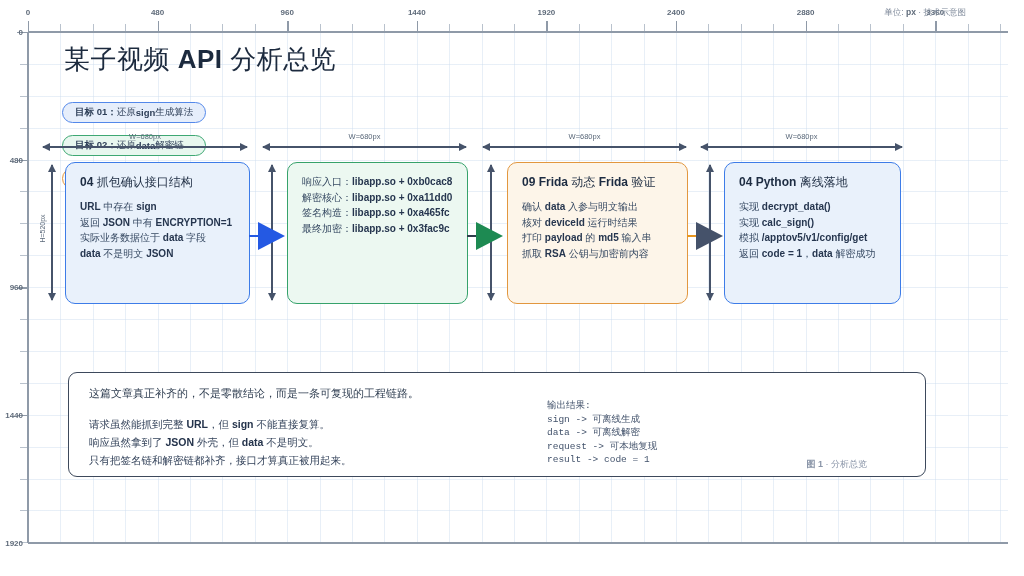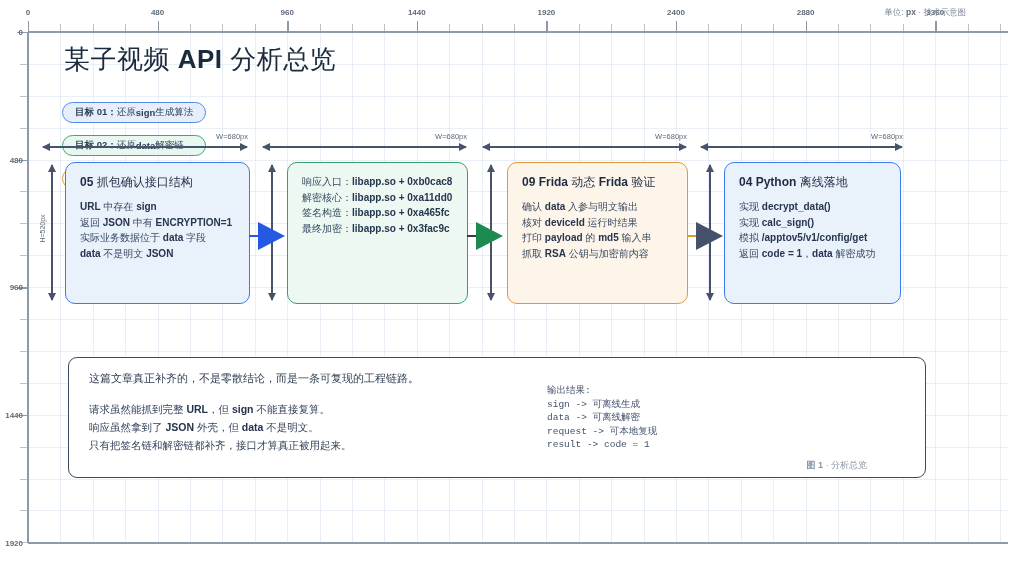--- a/index.html
+++ b/index.html
@@ -29,21 +29,21 @@
     font-size:9.5px;color:#2d3e57;white-space:nowrap;border:1.5px solid;box-sizing:border-box;}
   .badge strong{font-weight:700;}
 
   
   .harrow{position:absolute;height:8px;}
   .harrow .line{position:absolute;left:1px;right:1px;top:3.4px;height:1.2px;background:#46536a;}
   .harrow .cap-l,.harrow .cap-r{position:absolute;width:0;height:0;top:0;
     border-top:4px solid transparent;border-bottom:4px solid transparent;}
   .harrow .cap-l{left:0;border-right:8px solid #46536a;}
   .harrow .cap-r{right:0;border-left:8px solid #46536a;}
-  .harrow .mlabel{position:absolute;left:0;right:0;top:-11px;text-align:right;font-size:7.5px;color:#5a6879;}
+  .harrow .mlabel{position:absolute;left:0;right:0;top:-11px;text-align:center;font-size:7.5px;color:#5a6879;}
   .varrow{position:absolute;width:8px;}
   .varrow .line{position:absolute;top:1px;bottom:1px;left:3.4px;width:1.2px;background:#46536a;}
   .varrow .cap-t,.varrow .cap-b{position:absolute;width:0;height:0;left:0;
     border-left:4px solid transparent;border-right:4px solid transparent;}
   .varrow .cap-t{top:0;border-bottom:8px solid #46536a;}
   .varrow .cap-b{bottom:0;border-top:8px solid #46536a;}
   #height-label{position:absolute;left:13px;top:225px;width:58px;text-align:center;
     font-size:7px;color:#5a6879;transform:rotate(-90deg);}
 
   
@@ -51,21 +51,21 @@
   .card .ctitle{font-size:12px;font-weight:500;color:#1d2c42;margin-bottom:8px;white-space:nowrap;}
   .card .ctitle strong{font-weight:800;}
   .card .cline{font-size:10px;line-height:15.5px;color:#374a63;white-space:nowrap;}
   .card .cline strong{font-weight:700;color:#26364f;}
 
   
   .cline-seg{position:absolute;height:2px;z-index:3;}
   .ftri{position:absolute;width:0;height:0;border-top:14px solid transparent;border-bottom:14px solid transparent;z-index:4;}
 
   
-  #summary-box{position:absolute;left:68px;top:357px;width:858px;height:121px;box-sizing:border-box;
+  #summary-box{position:absolute;left:68px;top:372px;width:858px;height:105px;box-sizing:border-box;
     background:#fff;border:1.6px solid #3d495c;border-radius:9px;z-index:2;}
   #summary-lead{position:absolute;left:20px;top:13px;font-size:11px;color:#2e3d50;white-space:nowrap;}
   #summary-lines{position:absolute;left:20px;top:42px;}
   #summary-lines .sline{font-size:10.5px;line-height:18px;color:#33425a;white-space:nowrap;}
   #summary-lines .sline strong{font-weight:700;color:#24334b;}
   #output-block{position:absolute;left:478px;top:26px;font-family:Liberation Mono, monospace;
     font-size:9.5px;line-height:13.5px;color:#42526b;white-space:pre;}
   #figure-caption{position:absolute;right:58px;bottom:5px;font-size:9px;color:#8a95a8;white-space:nowrap;}
   #figure-caption strong{font-weight:700;}
 </style>
@@ -158,21 +158,21 @@
       <div class="varrow" style="left: 706px; top: 164px; height: 137px;">
         <div class="line"></div>
         <div class="cap-t"></div>
         <div class="cap-b"></div>
       </div>
     </div>
   <div id="height-label">H=520px</div>
 
   <div id="card-layer">
       <div class="card" style="left: 65px; top: 162px; width: 185px; height: 142px; background: rgb(233, 241, 251); border-color: rgb(61, 124, 232);">
-        <div class="ctitle"><strong>05</strong> 抓包确认接口结构</div>
+        <div class="ctitle"><strong>04</strong> 抓包确认接口结构</div>
         <div class="cline"><strong>URL</strong> 中存在 <strong>sign</strong></div>
         <div class="cline">返回 <strong>JSON</strong> 中有 <strong>ENCRYPTION=1</strong></div>
         <div class="cline">实际业务数据位于 <strong>data</strong> 字段</div>
         <div class="cline"><strong>data</strong> 不是明文 <strong>JSON</strong></div>
       </div>
       <div class="card" style="left: 287px; top: 162px; width: 181px; height: 142px; background: rgb(236, 248, 241); border-color: rgb(54, 162, 107);">
         <div class="cline">响应入口：<strong>libapp.so + 0xb0cac8</strong></div>
         <div class="cline">解密核心：<strong>libapp.so + 0xa11dd0</strong></div>
         <div class="cline">签名构造：<strong>libapp.so + 0xa465fc</strong></div>
         <div class="cline">最终加密：<strong>libapp.so + 0x3fac9c</strong></div>

